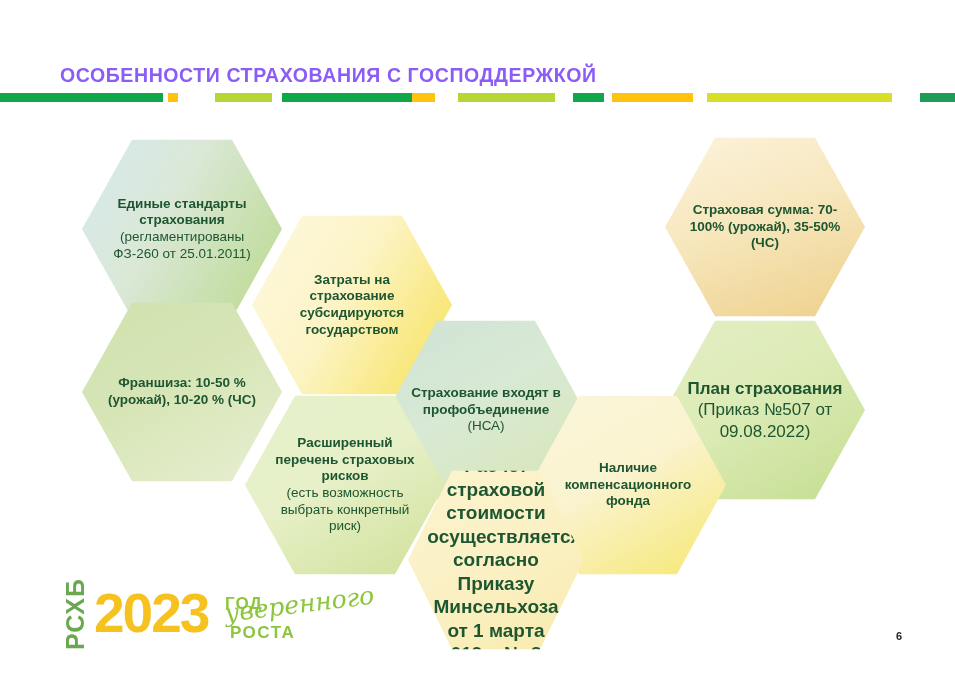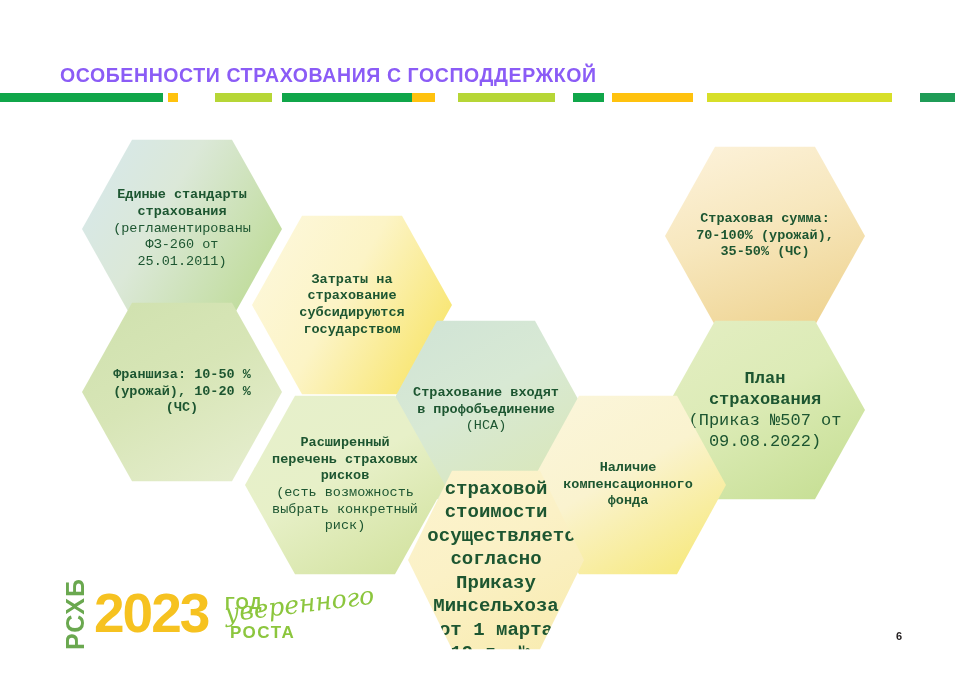--- a/index.html
+++ b/index.html
@@ -43,21 +43,20 @@
     height: 9px;
   }
 
   
   #hex-grid {
     position: absolute;
     left: 0;
     top: 0;
     width: 955px;
     height: 660px;
-    font-family: Liberation Mono, monospace;
   }
   .hex {
     position: absolute;
     -webkit-clip-path: polygon(25% 1.5%, 75% 1.5%, 100% 50%, 75% 98.5%, 25% 98.5%, 0% 50%);
     clip-path: polygon(25% 1.5%, 75% 1.5%, 100% 50%, 75% 98.5%, 25% 98.5%, 0% 50%);
     display: flex;
     align-items: center;
     justify-content: center;
     box-sizing: border-box;
   }
@@ -177,21 +176,21 @@
       <div class="htext" style="font-size: 13.5px;">
         <span class="main">Единые стандарты страхования</span>
         <span class="sub">(регламентированы ФЗ-260 от 25.01.2011)</span>
       </div>
     </div>
     <div class="hex" style="left: 252px; top: 213px; width: 200px; height: 184px; background: linear-gradient(120deg, rgb(253, 248, 223) 0%, rgb(252, 244, 198) 45%, rgb(247, 225, 85) 100%);">
       <div class="htext" style="font-size: 13.5px;">
         <span class="main">Затраты на страхование субсидируются государством</span>
       </div>
     </div>
-    <div class="hex" style="left: 665px; top: 144px; width: 200px; height: 184px; background: linear-gradient(160deg, rgb(253, 243, 221) 0%, rgb(247, 231, 189) 45%, rgb(237, 208, 138) 100%);">
+    <div class="hex" style="left: 665px; top: 135px; width: 200px; height: 184px; background: linear-gradient(160deg, rgb(253, 243, 221) 0%, rgb(247, 231, 189) 45%, rgb(237, 208, 138) 100%);">
       <div class="htext" style="font-size: 13.5px;">
         <span class="main">Страховая сумма: 70-100% (урожай), 35-50% (ЧС)</span>
       </div>
     </div>
     <div class="hex" style="left: 82px; top: 300px; width: 200px; height: 184px; background: linear-gradient(150deg, rgb(207, 225, 174) 0%, rgb(215, 229, 182) 45%, rgb(232, 239, 210) 100%);">
       <div class="htext" style="font-size: 13.5px;">
         <span class="main">Франшиза: 10-50 % (урожай), 10-20 % (ЧС)</span>
       </div>
     </div>
     <div class="hex" style="left: 388px; top: 318px; width: 196px; height: 184px; background: linear-gradient(150deg, rgb(207, 227, 214) 0%, rgb(216, 233, 212) 45%, rgb(217, 230, 178) 100%);">

